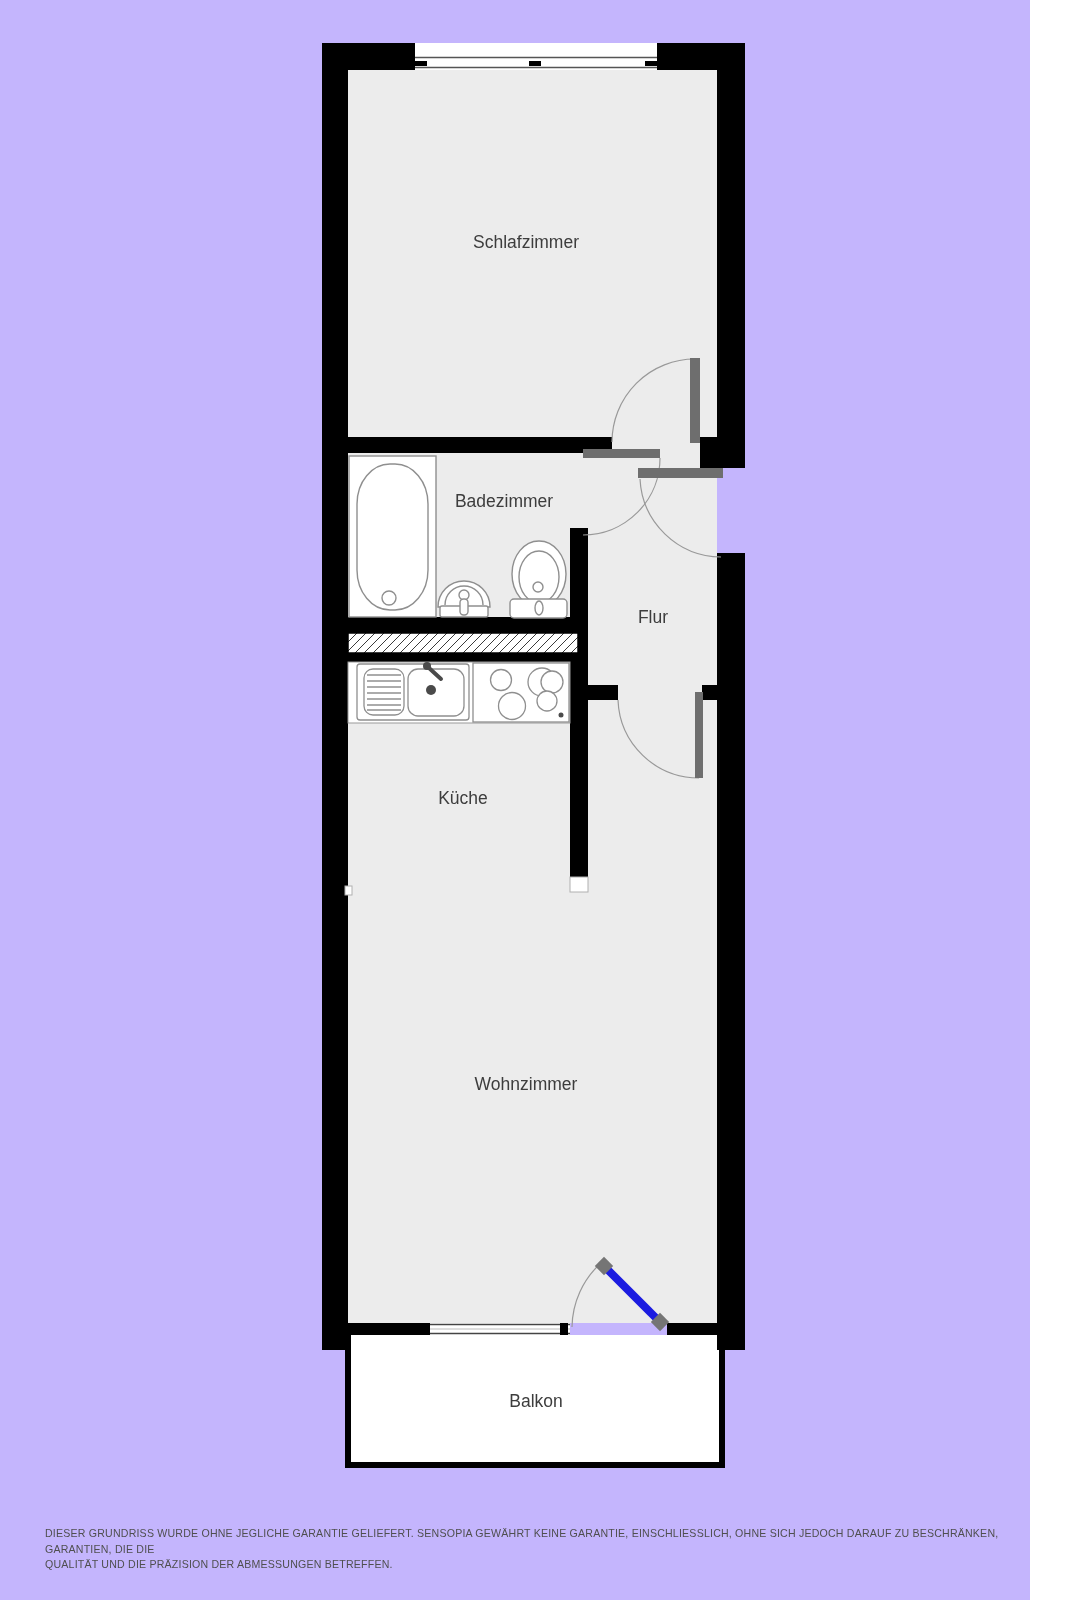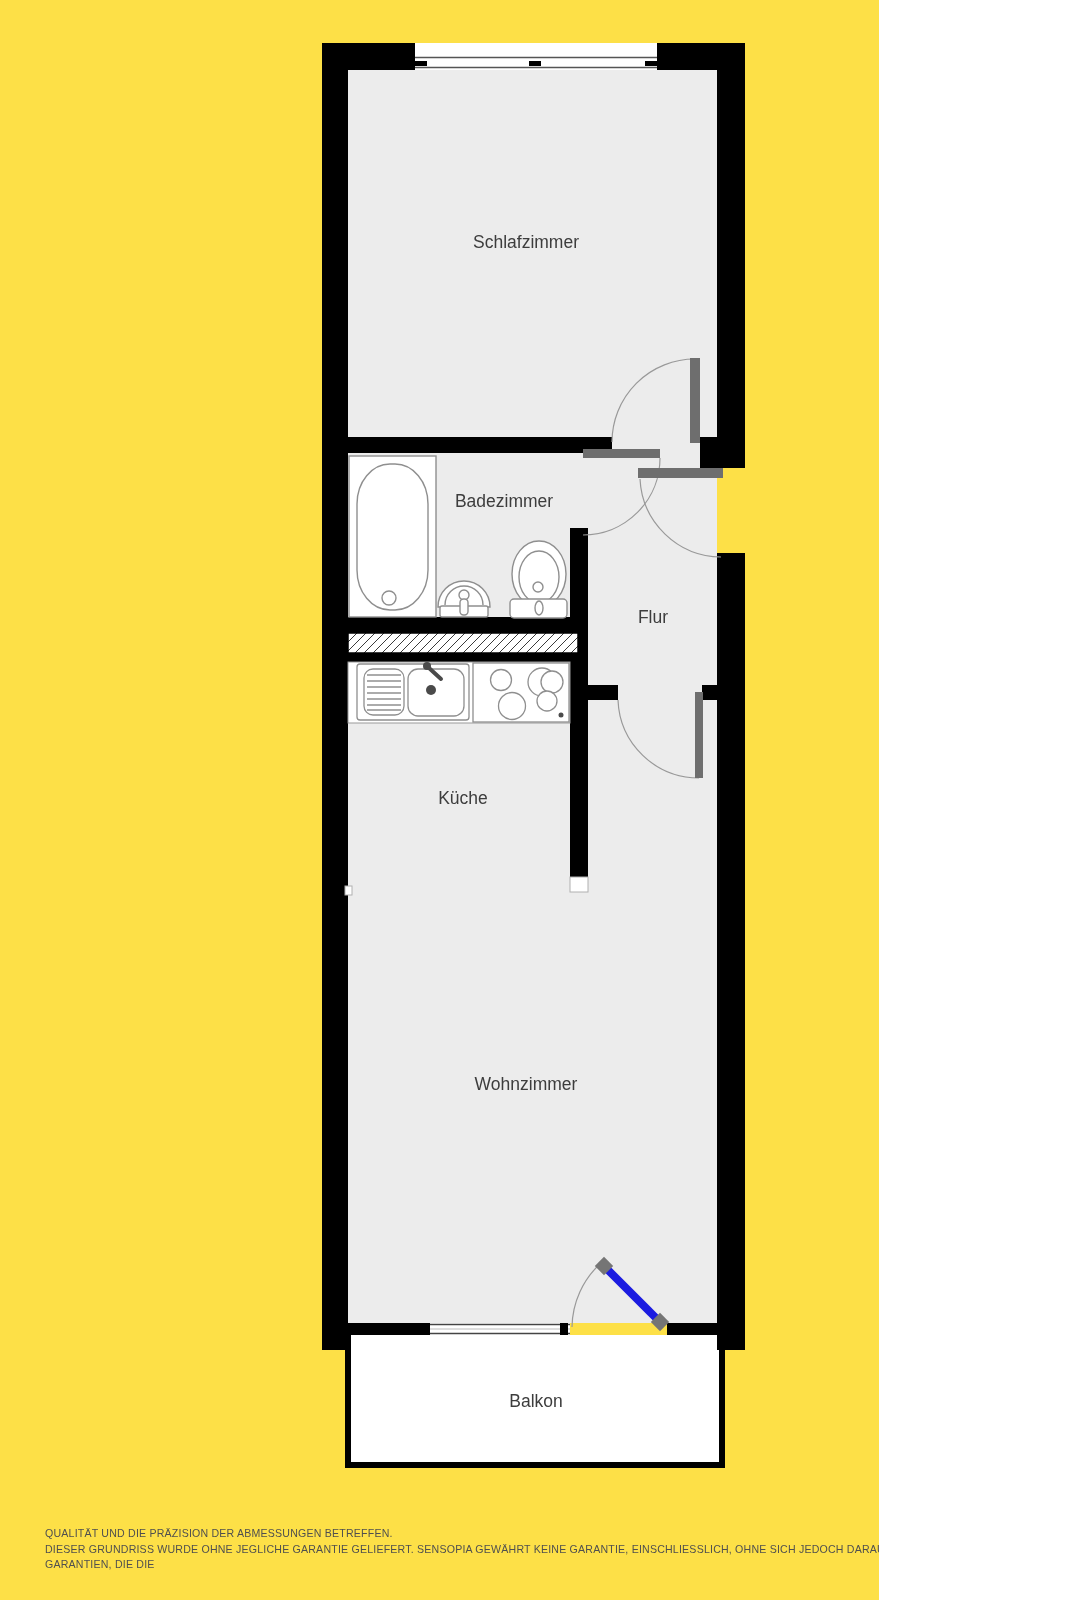--- a/index.html
+++ b/index.html
@@ -1,16 +1,16 @@
 <!DOCTYPE html>
 <html><head>
 <meta charset="utf-8">
 <style>
   html,body{margin:0;padding:0;background:#ffffff;}
-  .page{position:relative;width:879px;height:1600px;background:#fde047;overflow:hidden;
+  .page{position:relative;width:1030px;height:1600px;background:#c4b5fd;overflow:hidden;
         font-family:"Liberation Sans", sans-serif;}
   .plan-svg{position:absolute;left:0;top:0;}
   .room-label{fill:#3d3d3d;font-size:17.5px;font-family:"Liberation Sans",sans-serif;}
   .disclaimer{position:absolute;left:45px;top:1526px;width:1000px;
               font-size:10.6px;line-height:15.5px;letter-spacing:.2px;color:#4f4f4f;}
 </style>
 </head>
 <body>
 
 <div class="page">
@@ -159,17 +159,17 @@
       <text class="room-label" x="526" y="248">Schlafzimmer</text>
       <text class="room-label" x="504" y="507">Badezimmer</text>
       <text class="room-label" x="653" y="623">Flur</text>
       <text class="room-label" x="463" y="804">Küche</text>
       <text class="room-label" x="526" y="1090">Wohnzimmer</text>
       <text class="room-label" x="536" y="1407">Balkon</text>
     </g>
   </svg>
 
   <div class="disclaimer">
+    <div>DIESER GRUNDRISS WURDE OHNE JEGLICHE GARANTIE GELIEFERT. SENSOPIA GEWÄHRT KEINE GARANTIE, EINSCHLIESSLICH, OHNE SICH JEDOCH DARAUF ZU BESCHRÄNKEN, GARANTIEN, DIE DIE</div>
     <div>QUALITÄT UND DIE PRÄZISION DER ABMESSUNGEN BETREFFEN.</div>
-    <div>DIESER GRUNDRISS WURDE OHNE JEGLICHE GARANTIE GELIEFERT. SENSOPIA GEWÄHRT KEINE GARANTIE, EINSCHLIESSLICH, OHNE SICH JEDOCH DARAUF ZU BESCHRÄNKEN, GARANTIEN, DIE DIE</div>
   </div>
 
 </div>
 
 </body></html>

